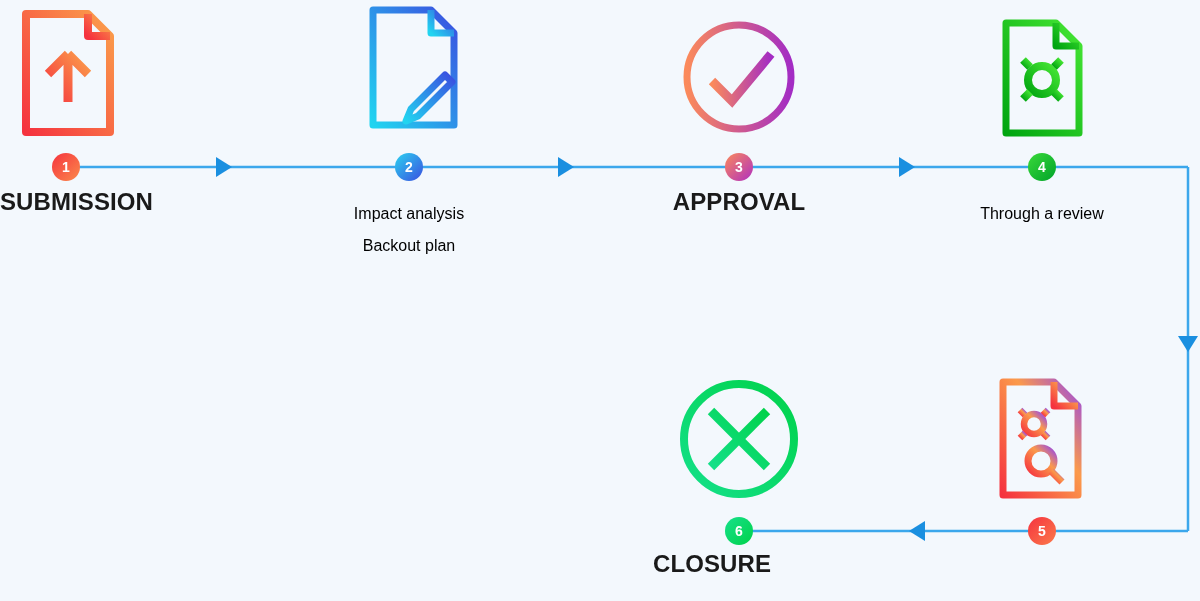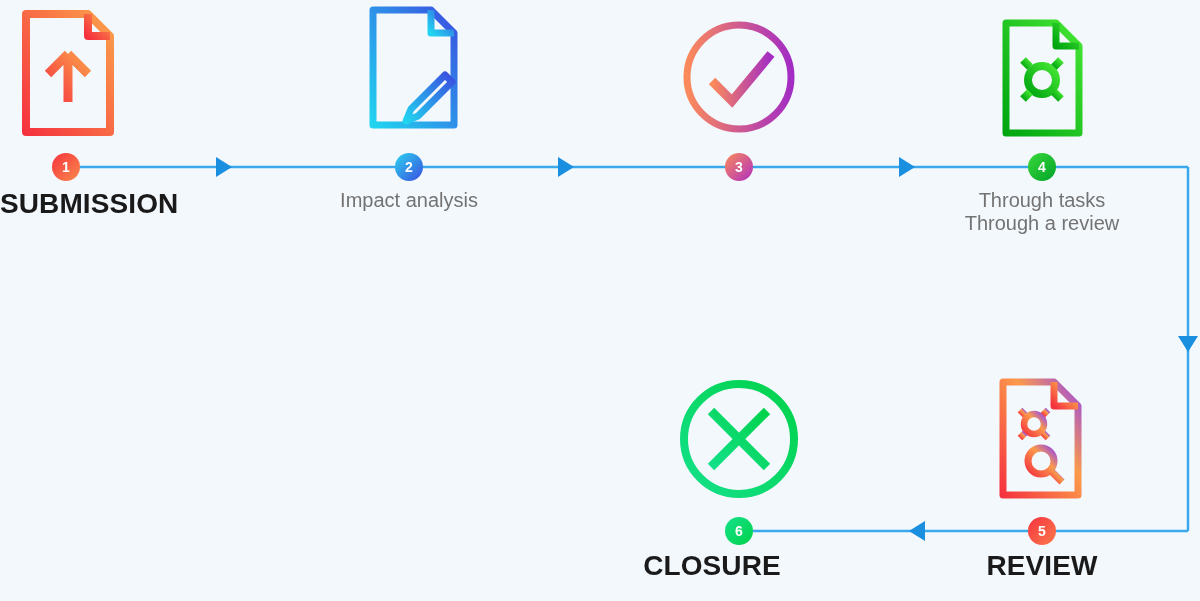--- a/index.html
+++ b/index.html
@@ -33,33 +33,33 @@
   .step-icon {
     position: absolute;
     display: block;
   }
   .step-text {
     position: absolute;
     text-align: center;
     line-height: 1.0;
   }
   .step-title {
-    font-size: 28px;
+    font-size: 24px;
     font-weight: bold;
     color: #1a1a1a;
     letter-spacing: 0.1px;
     white-space: nowrap;
     margin: 0 0 5px 0;
   }
   .step-sub {
-    font-size: 20px;
+    font-size: 16px;
     font-weight: normal;
-    color: #737373;
+    color: #000000;
     white-space: nowrap;
-    margin: 0 0 3px 0;
+    margin: 16px 0 3px 0;
   }
   .badge-num {
     font-size: 14px;
     font-weight: bold;
     fill: #ffffff;
   }
   
   .align-left { text-align: left; }
 </style>
 </head>
@@ -179,50 +179,51 @@
     <svg class="step-icon" style="left:366px; top:5px;" width="95" height="125" viewBox="0 0 95 125">
       <path d="M7 5 H65 L88 28 V120 H7 Z" fill="none" stroke="url(#icg2)" stroke-width="7" stroke-linejoin="round"></path>
       <path d="M65 5 L65 28 L88 28" fill="none" stroke="url(#icg2)" stroke-width="7" stroke-linejoin="round"></path>
       <line x1="22" y1="45" x2="72" y2="45" stroke="url(#icg2)" stroke-width="8"></line>
       <line x1="22" y1="64" x2="72" y2="64" stroke="url(#icg2)" stroke-width="8"></line>
       <line x1="22" y1="83" x2="52" y2="83" stroke="url(#icg2)" stroke-width="8"></line>
       <path d="M79 70 L45 104 L40 116 L52 111 L86 77 Z" fill="none" stroke="url(#icg2)" stroke-width="7" stroke-linejoin="round"></path>
     </svg>
     <div class="step-text" style="left:289px; top:190px; width:240px;">
       <div class="step-sub">Impact analysis</div>
+      <div class="step-sub">Backout plan</div>
     </div>
   </div>
 
   <div class="step" style="left:0px; top:0px;">
     <svg class="step-icon" style="left:679px; top:17px;" width="120" height="120" viewBox="0 0 120 120">
       <circle cx="60" cy="60" r="52" fill="none" stroke="url(#icg3)" stroke-width="7"></circle>
       <path d="M33 64 L53 84 L92 37" fill="none" stroke="url(#icg3)" stroke-width="9" stroke-linecap="butt" stroke-linejoin="miter"></path>
     </svg>
     <div class="step-text" style="left:619px; top:190px; width:240px;">
+      <div class="step-title">APPROVAL</div>
     </div>
   </div>
 
   <div class="step" style="left:0px; top:0px;">
     <svg class="step-icon" style="left:1000px; top:18px;" width="85" height="120" viewBox="0 0 85 120">
       <path d="M6 5 H56 L79 28 V115 H6 Z" fill="none" stroke="url(#icg4)" stroke-width="7" stroke-linejoin="round"></path>
       <path d="M56 5 L56 28 L79 28" fill="none" stroke="url(#icg4)" stroke-width="7" stroke-linejoin="round"></path>
       <g stroke="url(#icg4)" stroke-width="8" fill="none">
         <circle cx="42" cy="62" r="14"></circle>
         <line x1="42" y1="34" x2="42" y2="44"></line>
         <line x1="42" y1="80" x2="42" y2="90"></line>
         <line x1="14" y1="62" x2="25" y2="62"></line>
         <line x1="59" y1="62" x2="70" y2="62"></line>
         <line x1="23" y1="42" x2="30" y2="49"></line>
         <line x1="54" y1="74" x2="61" y2="81"></line>
         <line x1="61" y1="42" x2="54" y2="49"></line>
         <line x1="30" y1="74" x2="23" y2="81"></line>
       </g>
     </svg>
     <div class="step-text" style="left:922px; top:190px; width:240px;">
-      <div class="step-sub">Through tasks</div>
       <div class="step-sub">Through a review</div>
     </div>
   </div>
 
   <div class="step" style="left:0px; top:0px;">
     <svg class="step-icon" style="left:996px; top:377px;" width="90" height="125" viewBox="0 0 90 125">
       <path d="M7 5 H58 L82 29 V118 H7 Z" fill="none" stroke="url(#icg5)" stroke-width="7" stroke-linejoin="round"></path>
       <path d="M58 5 L58 29 L82 29" fill="none" stroke="url(#icg5)" stroke-width="7" stroke-linejoin="round"></path>
       <g stroke="url(#icg5)" stroke-width="6.5" fill="none">
         <circle cx="38" cy="47" r="10"></circle>
@@ -234,21 +235,20 @@
         <line x1="47" y1="56" x2="52" y2="61"></line>
         <line x1="52" y1="33" x2="47" y2="38"></line>
         <line x1="29" y1="56" x2="24" y2="61"></line>
       </g>
       <g stroke="url(#icg5)" stroke-width="7" fill="none" stroke-linecap="butt">
         <circle cx="45" cy="84" r="13"></circle>
         <line x1="55" y1="94" x2="66" y2="105"></line>
       </g>
     </svg>
     <div class="step-text" style="left:922px; top:552px; width:240px;">
-      <div class="step-title">REVIEW</div>
     </div>
   </div>
 
   <div class="step" style="left:0px; top:0px;">
     <svg class="step-icon" style="left:675px; top:375px;" width="128" height="128" viewBox="0 0 128 128">
       <circle cx="64" cy="64" r="55" fill="none" stroke="url(#icg6)" stroke-width="8"></circle>
       <line x1="36" y1="36" x2="92" y2="92" stroke="url(#icg6)" stroke-width="9" stroke-linecap="butt"></line>
       <line x1="92" y1="36" x2="36" y2="92" stroke="url(#icg6)" stroke-width="9" stroke-linecap="butt"></line>
     </svg>
     <div class="step-text" style="left:592px; top:552px; width:240px;">

